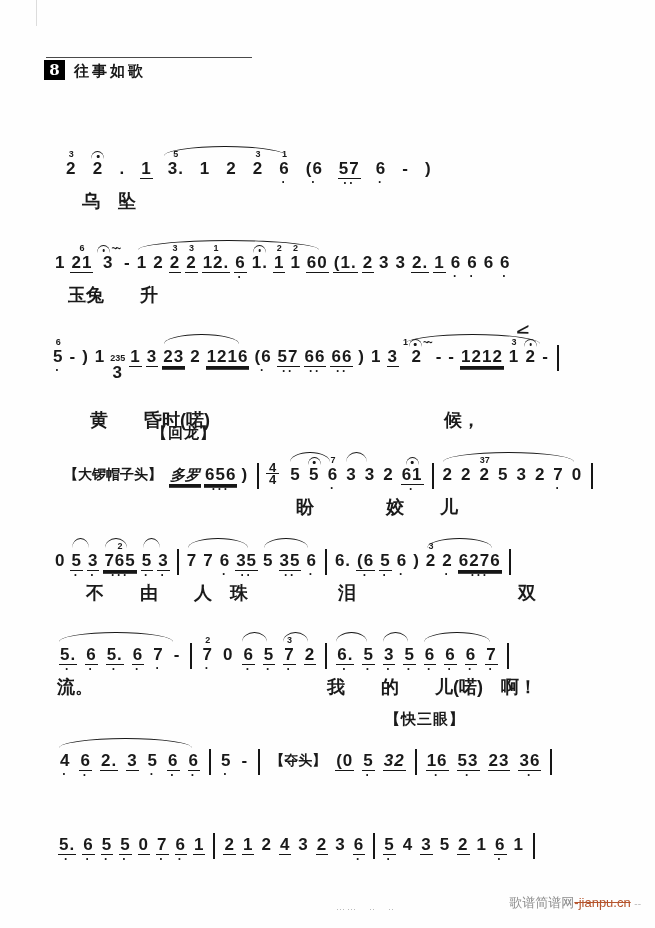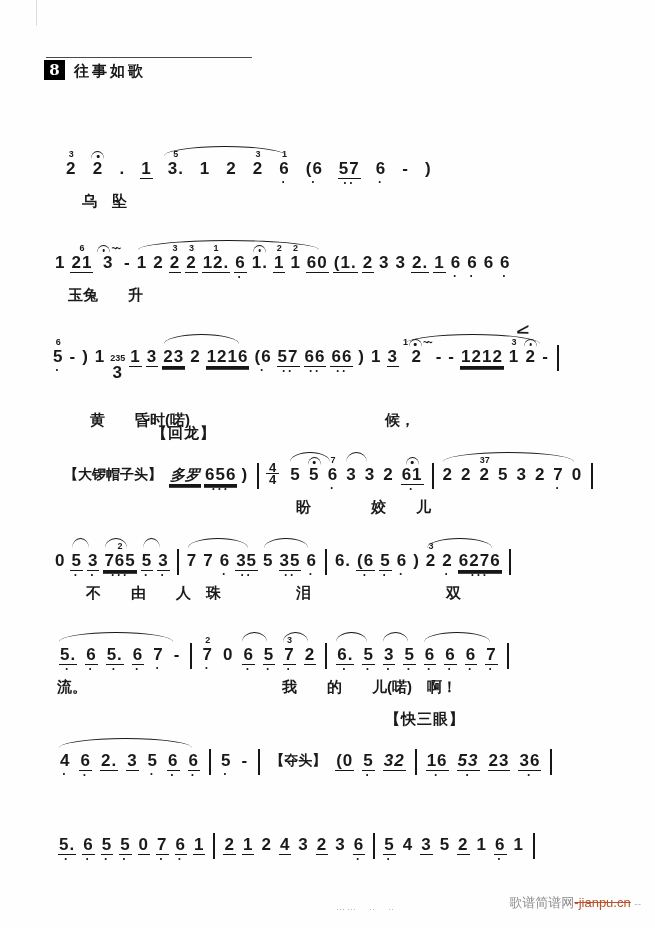--- a/index.html
+++ b/index.html
@@ -30,21 +30,21 @@
   .main.u1{border-bottom:1.7px solid #161616}
   .main.u2{border-bottom:1.7px solid #161616;box-shadow:0 2.8px 0 0 #161616}
   .main.txt{font-size:14px;letter-spacing:0}
   .main.it{font-style:italic;font-size:15px;letter-spacing:0}
   .dots{height:9px;font-weight:700;font-size:12px;line-height:6px;letter-spacing:2px;margin-top:1px}
   .bar{width:2px;height:26px;background:#161616;margin:11px 5px 0 5px;flex:none}
   .ts{display:inline-flex;flex-direction:column;align-items:center;margin:10px 7px 0 2px;
       font-weight:700;font-size:13px;line-height:11px}
   .ts .tnum{padding:0 3px}
   .ts .tnum:first-child{border-bottom:1.5px solid #161616}
-  .lyr{font-weight:700;font-size:15px;line-height:18px;margin-top:3px;white-space:pre}
+  .lyr{font-weight:700;font-size:18px;line-height:18px;margin-top:3px;white-space:pre}
   .mark{position:absolute;font-weight:700;font-size:16px;transform:skewY(-14deg) scaleX(1.4)}
   .footer-dots{position:absolute;left:336px;top:901px;font-size:9px;color:#b8b8b8;letter-spacing:2px;
       font-family:"DejaVu Sans",sans-serif}
   .footer-site{position:absolute;right:14px;top:894px;font-size:13px;color:#8d8d8d}
   .footer-link{text-decoration:line-through}
   .footer-dashes{color:#bdbdbd;font-size:10px}
 </style>
 </head>
 <body>
 
@@ -908,21 +908,21 @@
               <span class="dots"></span>
             </span>
           </span>
           <span class="bar"></span>
           <span class="grp">
             <span class="tok" style="margin: 0px 4px;">
               <span class="top"></span>
               <span class="main u1">16</span>
               <span class="dots">·</span>
             </span>
-            <span class="tok" style="margin: 0px 4px; font-style: italic;">
+            <span class="tok" style="margin: 0px 4px;">
               <span class="top"></span>
               <span class="main u1">53</span>
               <span class="dots">·</span>
             </span>
             <span class="tok" style="margin: 0px 4px;">
               <span class="top"></span>
               <span class="main u1">23</span>
               <span class="dots"></span>
             </span>
             <span class="tok" style="margin: 0px 4px;">

